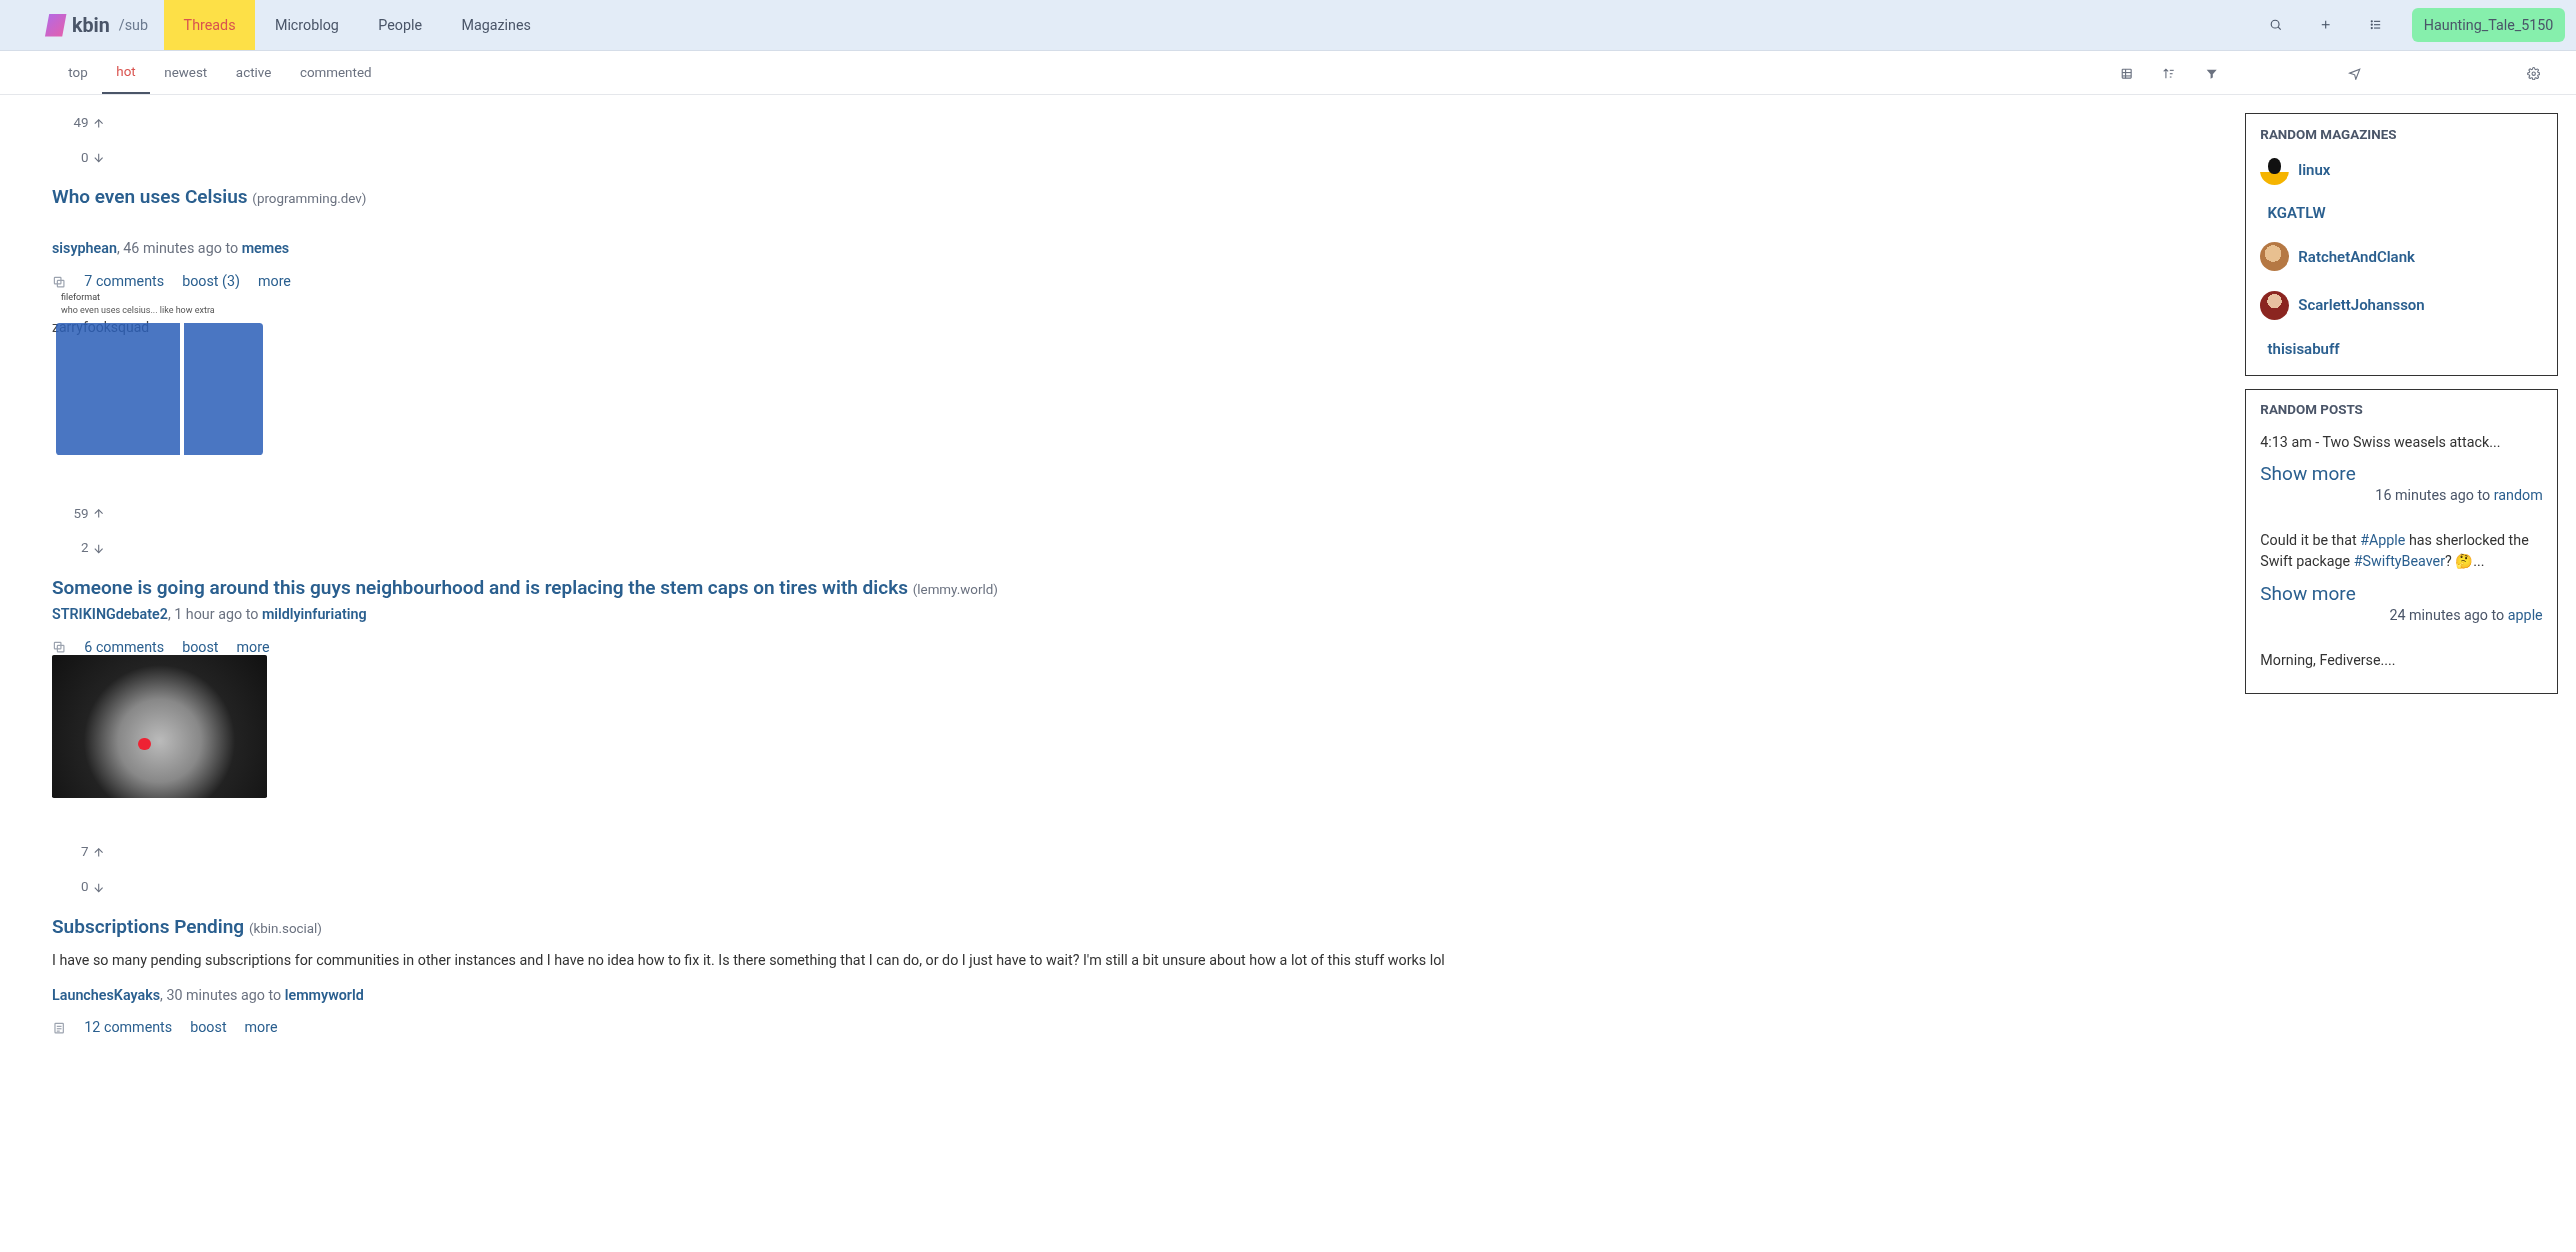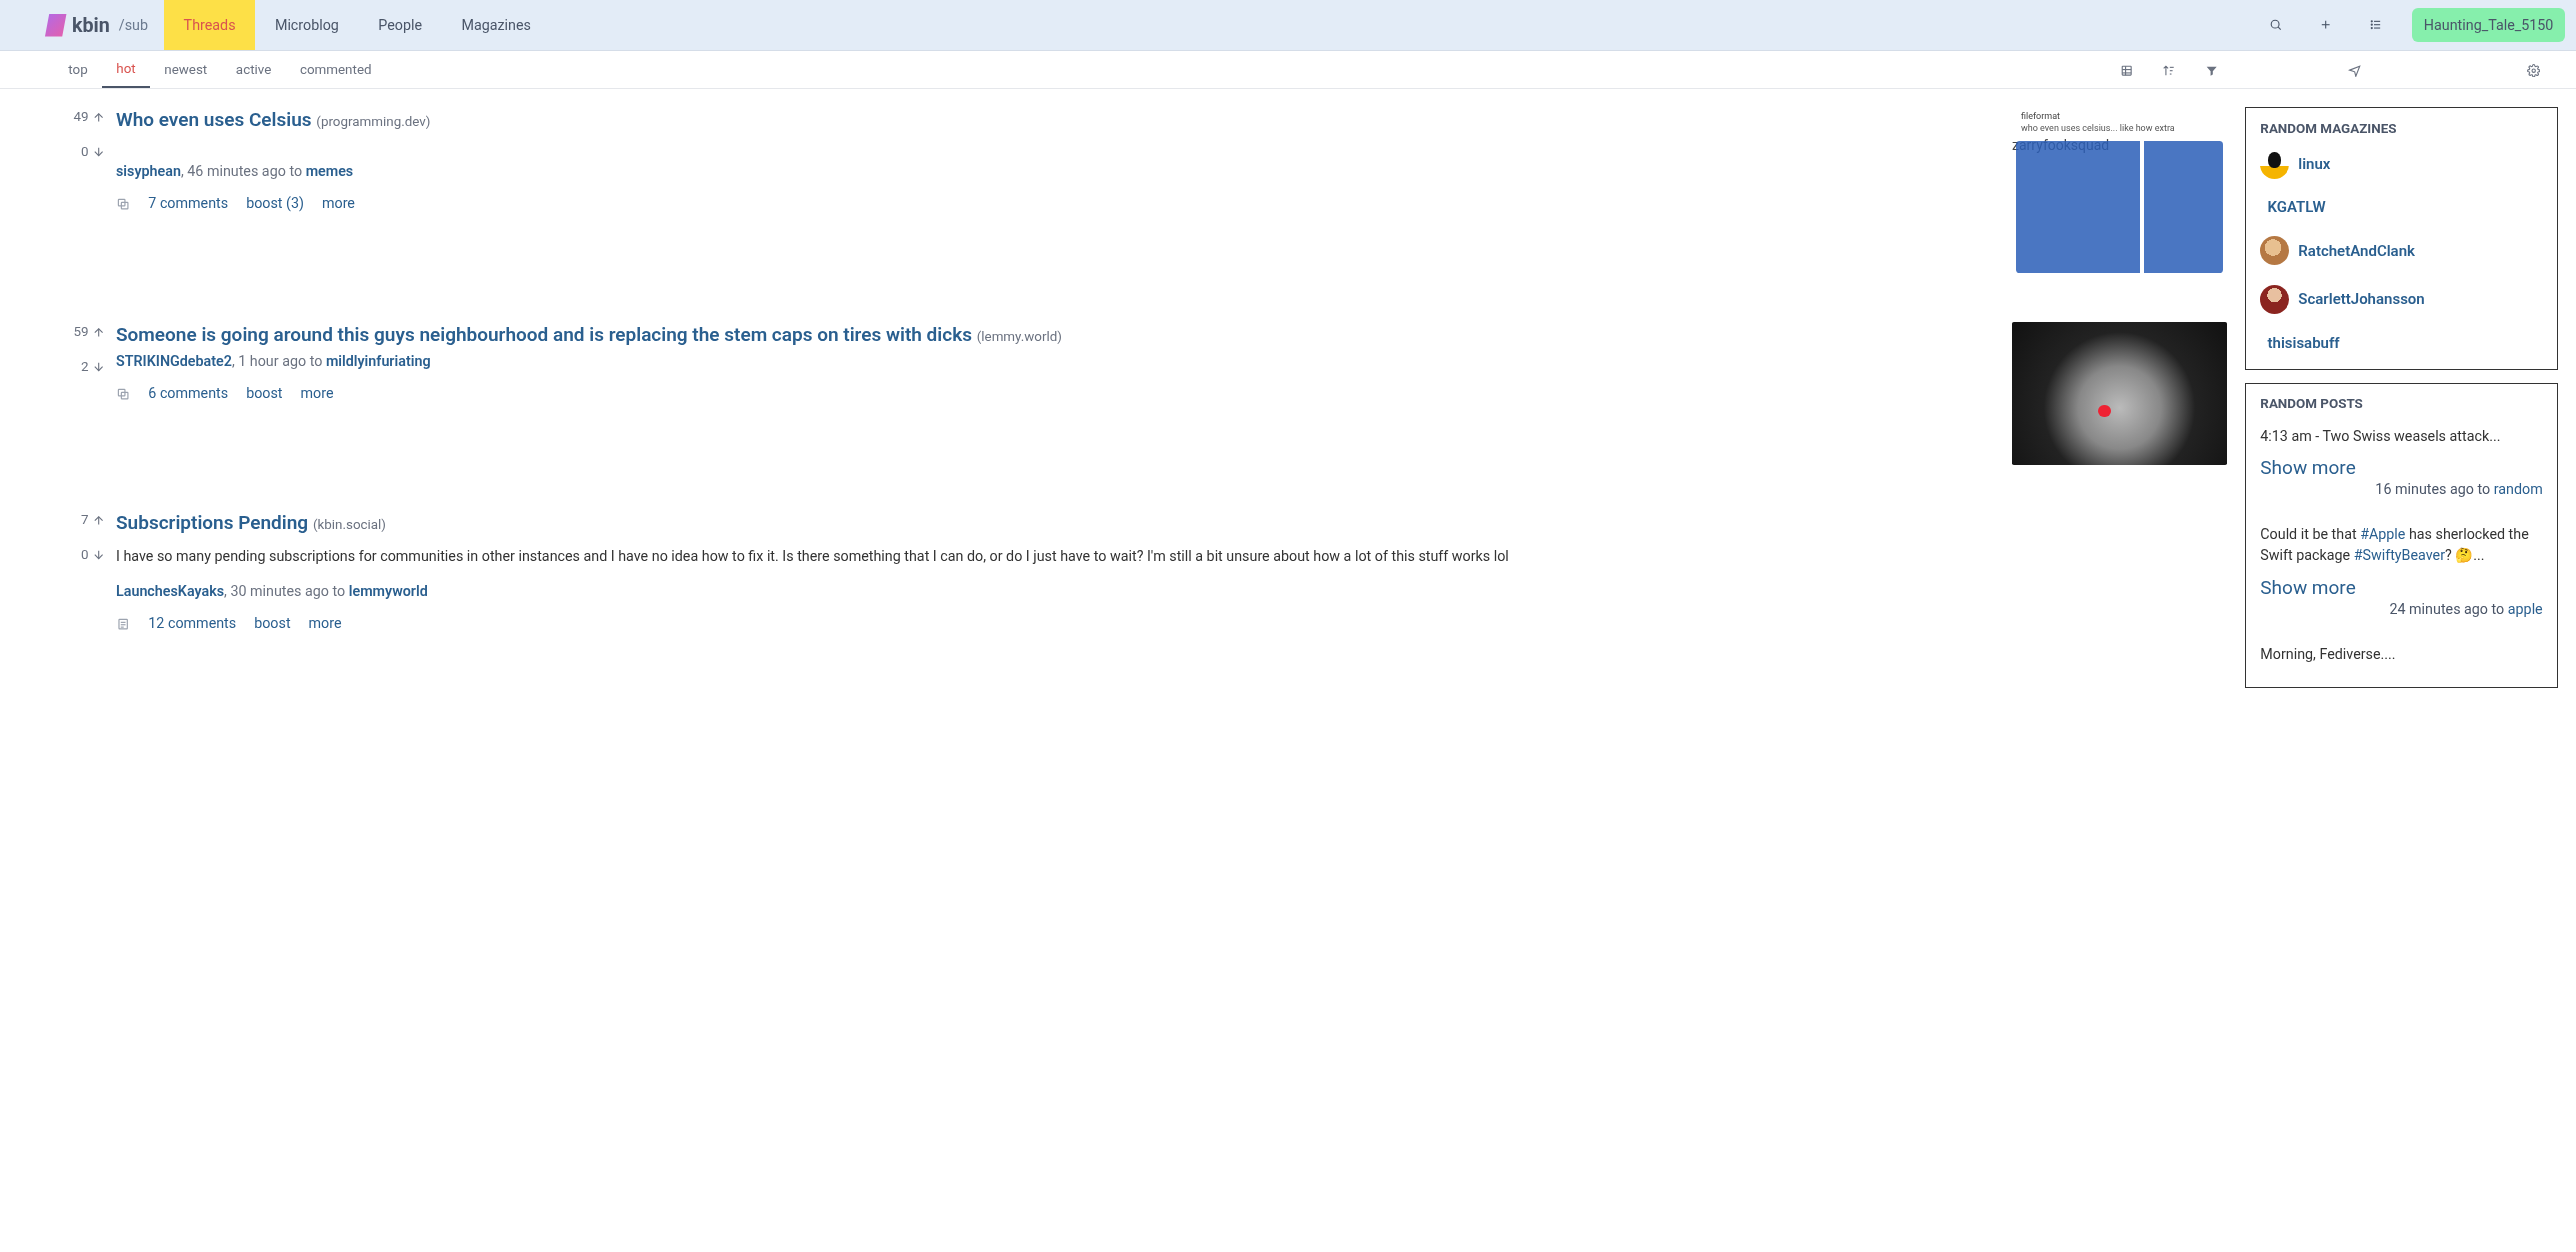--- a/index.html
+++ b/index.html
@@ -11,32 +11,32 @@
 .logo-mark { width: 21.5px; height: 23px; background: linear-gradient(135deg, #b06ae8 0%, #e85fa8 100%); clip-path: polygon(20% 0, 100% 0, 80% 100%, 0 100%); margin-right: 5.4px; }
 .sub-label { color: #6b7a8f; font-size: 14.3px; margin-right: 16px; }
 .nav-tabs { display: flex; align-items: stretch; height: 100%; }
 .nav-tab { display: flex; align-items: center; padding: 0 19.7px; color: #4a5568; font-size: 14.3px; cursor: pointer; }
 .nav-tab.active { background: #fde047; color: #d9534f; }
 .spacer { flex: 1; }
 .top-icons { display: flex; align-items: center; gap: 32px; margin-right: 25px; }
 .top-icons .icon { width: 18px; height: 18px; color: #4a5568; cursor: pointer; }
 .username-box { background: #86efac; padding: 9px 12px; border-radius: 6px; color: #4a5568; font-size: 14.3px; cursor: pointer; }
 
-.sort-bar { display: flex; align-items: center; height: 38px; padding: 0 0 0 54px; border-bottom: 0.9px solid #e5e7eb; }
+.sort-bar { display: flex; align-items: center; height: 44px; padding: 0 0 0 54px; border-bottom: 0.9px solid #e5e7eb; }
 .sort-item { padding: 0 14.3px; color: #6b7280; font-size: 13.4px; cursor: pointer; height: 100%; display: flex; align-items: center; }
 .sort-item.active { color: #d9534f; border-bottom: 2.7px solid #4a5568; }
 .sort-icons { display: flex; gap: 29px; margin-left: auto; margin-right: 36px; }
 .sort-icons .icon { color: #6b7280; cursor: pointer; }
 .accent-icon { color: #4a7ab8; }
 
 .main-wrap { display: flex; padding: 18px 0 0 0; }
 .feed { flex: 1; padding: 0 18px 0 52px; }
 .sidebar { width: 331px; padding: 0 18px 0 0; }
 
-.post { display: flex; margin-bottom: 45px; }
+.post { display: flex; margin-bottom: 45px; flex-direction: column; }
 .votes { width: 64px; text-align: right; padding-right: 10.7px; padding-top: 1.8px; }
 .vote-row { color: #6b7280; font-size: 13.4px; margin-bottom: 19.7px; }
 .post-body { flex: 1; padding-right: 18px; }
 .post-title { font-size: 19px; font-weight: 600; color: #2a5f8f; margin-bottom: 5.4px; line-height: 1.35; }
 .post-title .domain { font-size: 13.4px; font-weight: 400; color: #6b7280; }
 .post-url { font-size: 14.3px; color: #333; margin: 9px 0 16px; line-height: 1.55; word-break: break-all; }
 .post-text { font-size: 14.3px; color: #333; margin: 9px 0 16px; line-height: 1.55; }
 .post-meta { font-size: 14.3px; color: #6b7280; margin-bottom: 16px; }
 .post-meta .author { color: #2a5f8f; font-weight: 600; }
 .post-meta .mag { color: #2a5f8f; font-weight: 600; }

